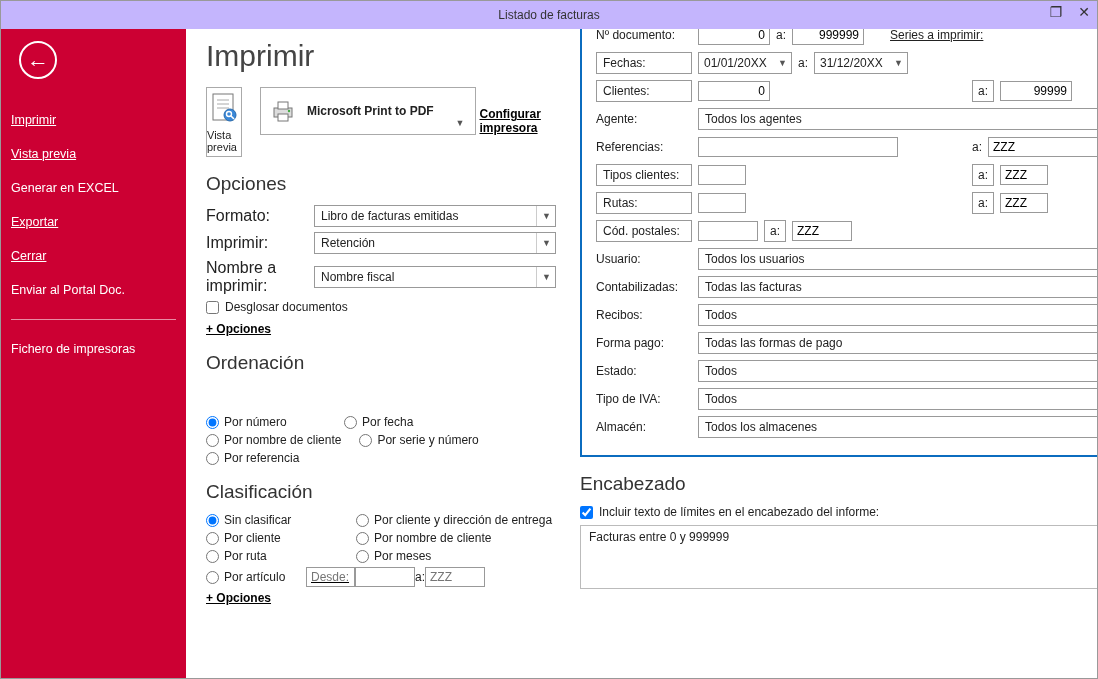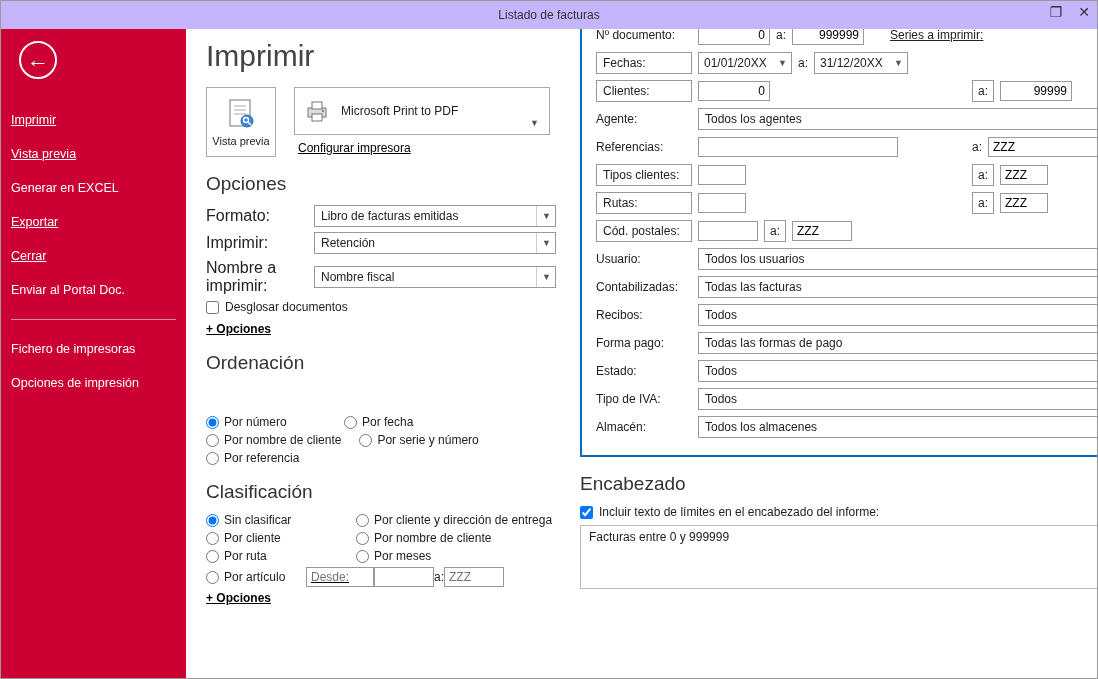--- a/index.html
+++ b/index.html
@@ -73,41 +73,40 @@
       <span class="back-arrow">←</span>
     </div>
     <div class="side-item u">Imprimir</div>
     <div class="side-item u">Vista previa</div>
     <div class="side-item">Generar en EXCEL</div>
     <div class="side-item u">Exportar</div>
     <div class="side-item u">Cerrar</div>
     <div class="side-item">Enviar al Portal Doc.</div>
     <div class="side-sep"></div>
     <div class="side-item">Fichero de impresoras</div>
-    <div class="side-item">Opciones de impresión</div>
   </div>
 
   <div class="main">
     <div class="columns">
       <div class="col-left">
         <div class="h1">Imprimir</div>
         <div class="row-top">
           <div class="vista-box">
             <svg viewBox="0 0 34 34">
               <rect x="6" y="3" width="20" height="26" fill="#fff" stroke="#777"></rect>
               <line x1="10" y1="9" x2="22" y2="9" stroke="#aaa"></line>
               <line x1="10" y1="13" x2="22" y2="13" stroke="#aaa"></line>
               <line x1="10" y1="17" x2="22" y2="17" stroke="#aaa"></line>
               <circle cx="23" cy="24" r="6" fill="#3a88d8" stroke="#2a6db0"></circle>
               <circle cx="22" cy="23" r="2.5" fill="none" stroke="#fff" stroke-width="1.4"></circle>
               <line x1="24" y1="25" x2="27" y2="28" stroke="#fff" stroke-width="1.6"></line>
             </svg>
             <span class="vista-label">Vista previa</span>
           </div>
-          <div style="display:flex; flex-direction:column; align-items:flex-start;">
+          <div style="display:flex; align-items:flex-end;font-weight:bold;">
             <div class="printer-combo">
               <svg width="28" height="28" viewBox="0 0 28 28">
                 <rect x="5" y="11" width="18" height="9" fill="#ddd" stroke="#777"></rect>
                 <rect x="9" y="5" width="10" height="7" fill="#fff" stroke="#777"></rect>
                 <rect x="9" y="17" width="10" height="7" fill="#fff" stroke="#777"></rect>
                 <circle cx="20" cy="14" r="1.2" fill="#4a4"></circle>
               </svg>
               <span>Microsoft Print to PDF</span>
               <span class="arrow">▼</span>
             </div>
@@ -192,21 +191,21 @@
           <label class="radio-item">
               <input type="radio" name="cls" style="">
               <span>Por meses</span>
             </label>
         </div>
         <div style="display:flex; align-items:center; margin-top:4px;">
           <label class="radio-item" style="min-width:auto; width:100px;">
               <input type="radio" name="cls" style="">
               <span>Por artículo</span>
             </label>
-          <input class="inline-input" style="width: 68px; text-decoration: underline;" placeholder="Desde:">
+          <input class="inline-input" style="width: 49px; text-decoration: underline;" placeholder="Desde:">
           <input class="inline-input" style="width: 60px;">
           <span class="a-lbl">a:</span>
           <input class="inline-input" style="width: 60px; color: rgb(136, 136, 136);" placeholder="ZZZ">
         </div>
         <span class="plus-link">+ Opciones</span>
       </div>
 
       <div class="col-right">
         <div class="intervalos-box">
           <div class="section-h">Intervalos</div>

